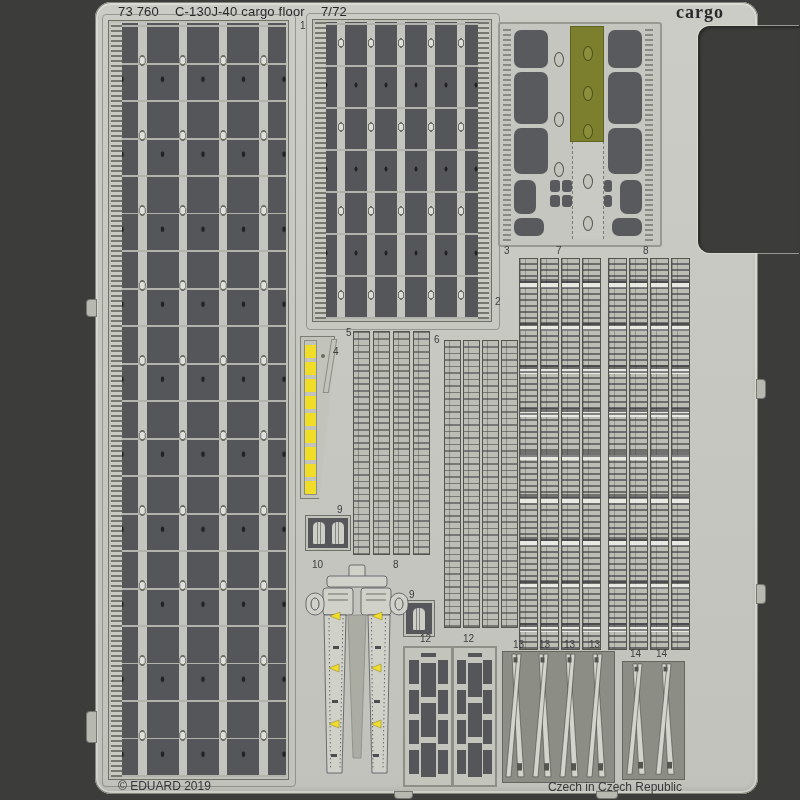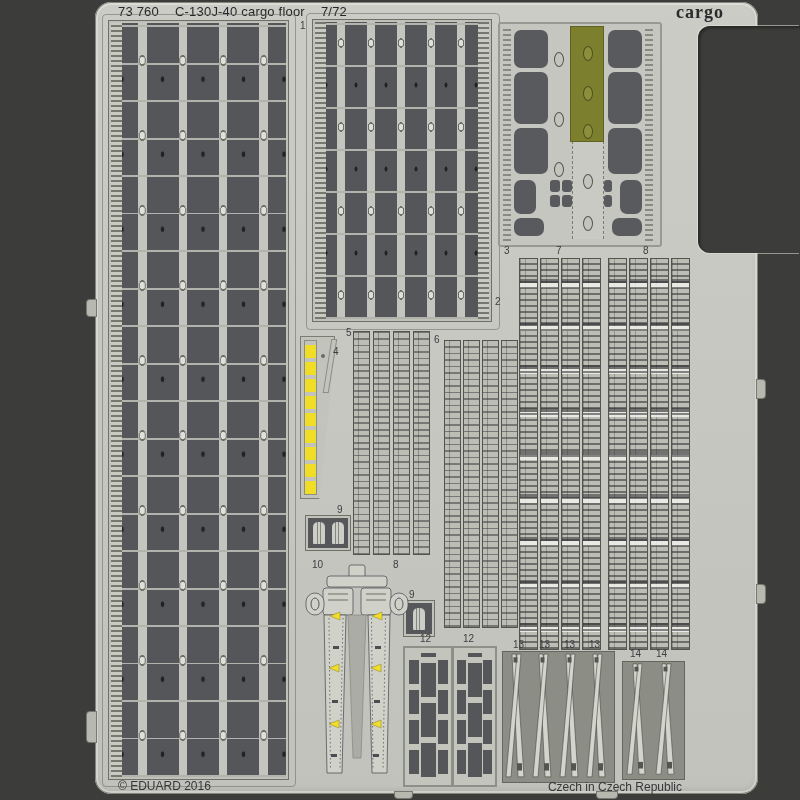--- a/index.html
+++ b/index.html
@@ -299,16 +299,16 @@
   <span class="num" style="left:393px;top:560px">8</span>
   <span class="num" style="left:420px;top:634px">12</span>
   <span class="num" style="left:463px;top:634px">12</span>
   <span class="num" style="left:513px;top:640px">13</span>
   <span class="num" style="left:539px;top:640px">13</span>
   <span class="num" style="left:564px;top:640px">13</span>
   <span class="num" style="left:589px;top:640px">13</span>
   <span class="num" style="left:630px;top:649px">14</span>
   <span class="num" style="left:656px;top:649px">14</span>
 
-  <span class="abs foot" style="left:118px;top:779px">© EDUARD 2016</span>
+  <span class="abs foot" style="left:118px;top:779px">© EDUARD 2019</span>
   <span class="abs foot" style="left:530px;top:780px;width:152px;text-align:right">Czech in Czech Republic</span>
 
 </div>
 
 </body></html>

